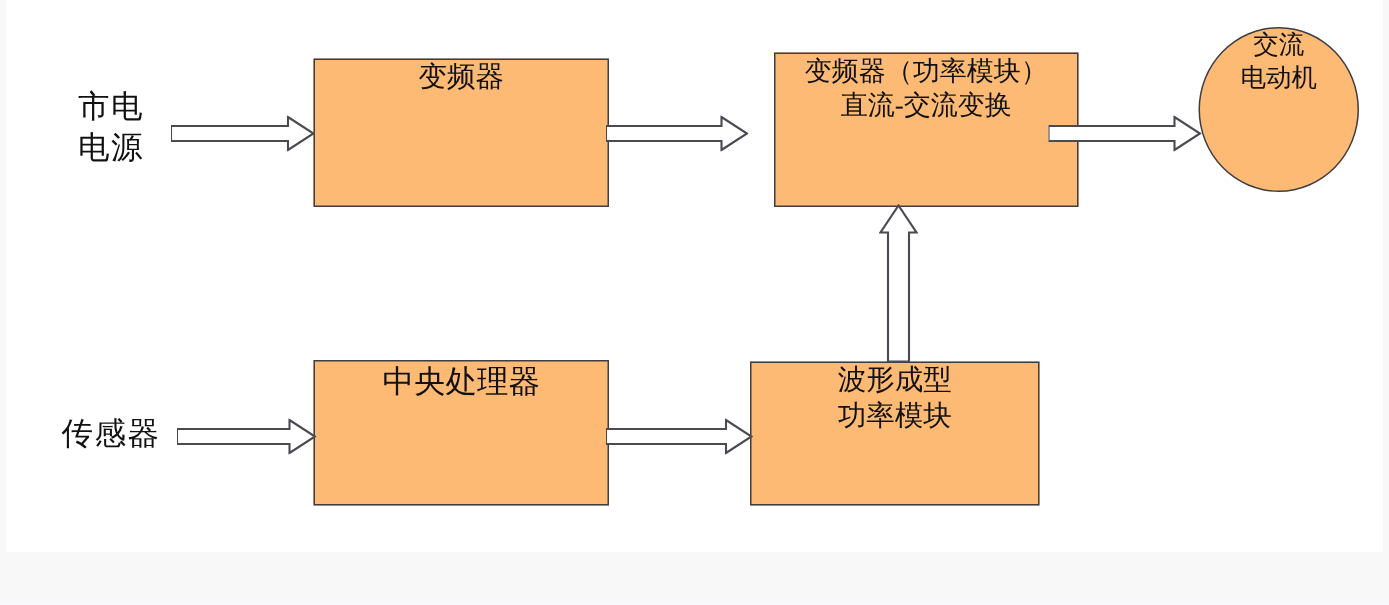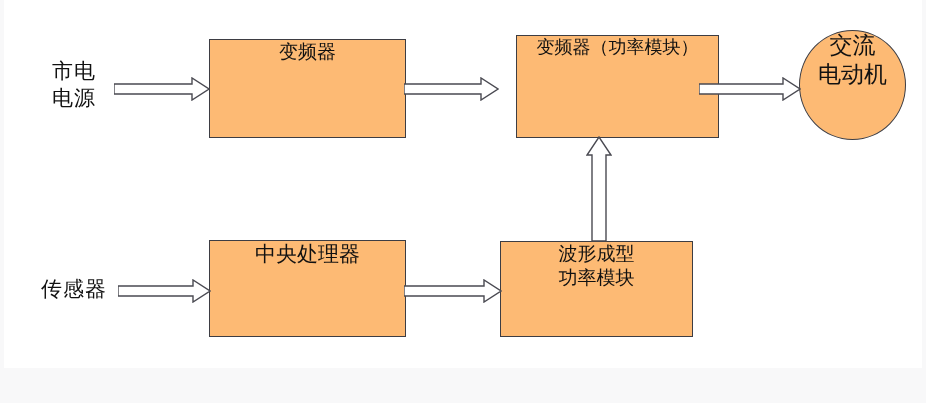--- a/index.html
+++ b/index.html
@@ -85,23 +85,24 @@
   <div class="label" style="left:32px; top:276px; width:84px; font-size:21px; letter-spacing:1px;">
     <span class="ln">传感器</span>
   </div>
 
   <div class="node box" style="left:209px; top:39px; width:197px; height:99px; font-size:19px;">
     <span class="ln">变频器</span>
   </div>
 
   <div class="node box" style="left:516px; top:35px; width:203px; height:103px; font-size:18px;">
     <span class="ln">变频器（功率模块）</span>
+    <span class="ln">直流-交流变换</span>
   </div>
 
-  <div class="node ellipse" style="left:799px; top:30px; width:107px; height:110px; font-size:23px;">
+  <div class="node ellipse" style="left:799px; top:18px; width:107px; height:110px; font-size:17px;">
     <span class="ln">交流</span>
     <span class="ln">电动机</span>
   </div>
 
   <div class="node box" style="left:209px; top:240px; width:197px; height:97px; font-size:21px;">
     <span class="ln">中央处理器</span>
   </div>
 
   <div class="node box" style="left:500px; top:241px; width:193px; height:96px; font-size:19px;">
     <span class="ln">波形成型</span>

